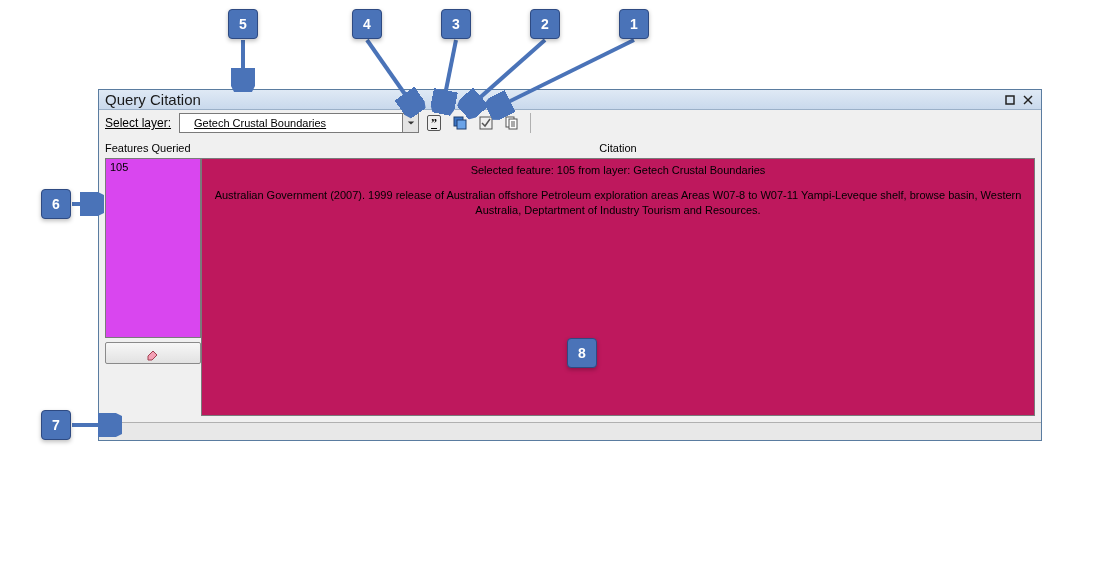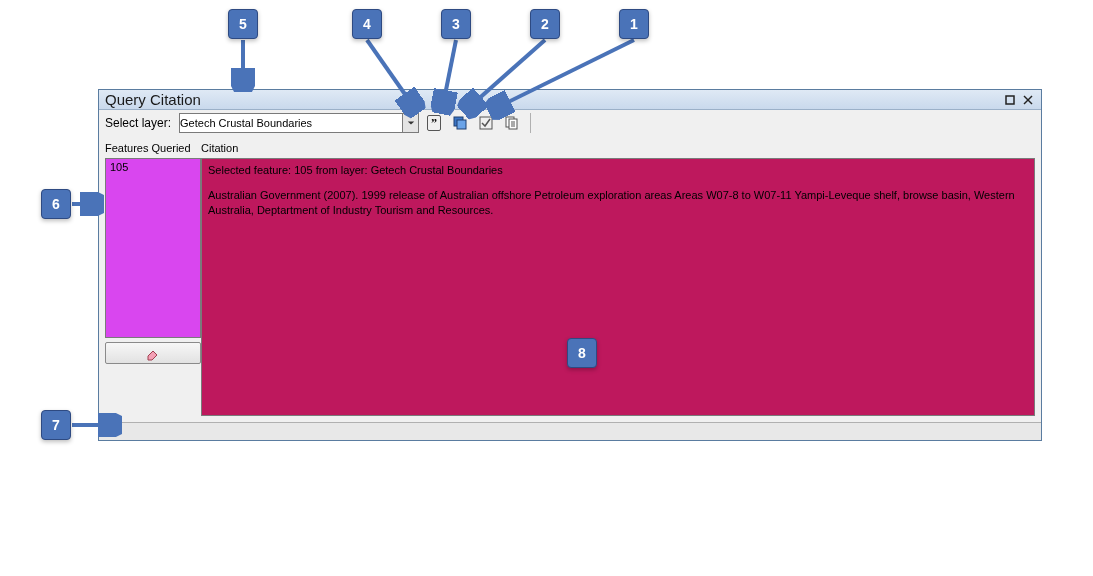--- a/index.html
+++ b/index.html
@@ -65,33 +65,34 @@
     color: #222;
     cursor: pointer;
   }
   .titlebar-btn svg { width: 10px; height: 10px; stroke: #222; stroke-width: 1.5; fill: none; }
   .toolbar {
     display: flex;
     align-items: center;
     padding: 2px 6px;
     gap: 4px;
     background: #f0f0f0;
+    text-decoration: underline;
   }
   .toolbar-label { margin-right: 4px; }
   .layer-select {
     display: flex;
     align-items: center;
     border: 1px solid #7a7a7a;
     background: #fff;
     height: 20px;
     width: 240px;
   }
   .layer-select span {
     flex: 1;
-    padding: 0 0;
+    padding: 0 14px;
     font-size: 11px;
     overflow: hidden;
     white-space: nowrap;
   }
   .layer-dd {
     width: 16px;
     height: 18px;
     background: #e4e4e4;
     border-left: 1px solid #7a7a7a;
     display: flex;
@@ -142,20 +143,21 @@
     border-radius: 2px;
     background: linear-gradient(#f7f7f7,#e2e2e2);
     display: flex;
     align-items: center;
     justify-content: center;
   }
   .right-col {
     flex: 1;
     display: flex;
     flex-direction: column;
+    text-align: center;
   }
   .right-col .label {
     font-size: 11px;
     margin-bottom: 4px;
   }
   .citation-box {
     border: 1px solid #7a7a7a;
     background: #be185d;
     height: 258px;
     font-size: 11px;

